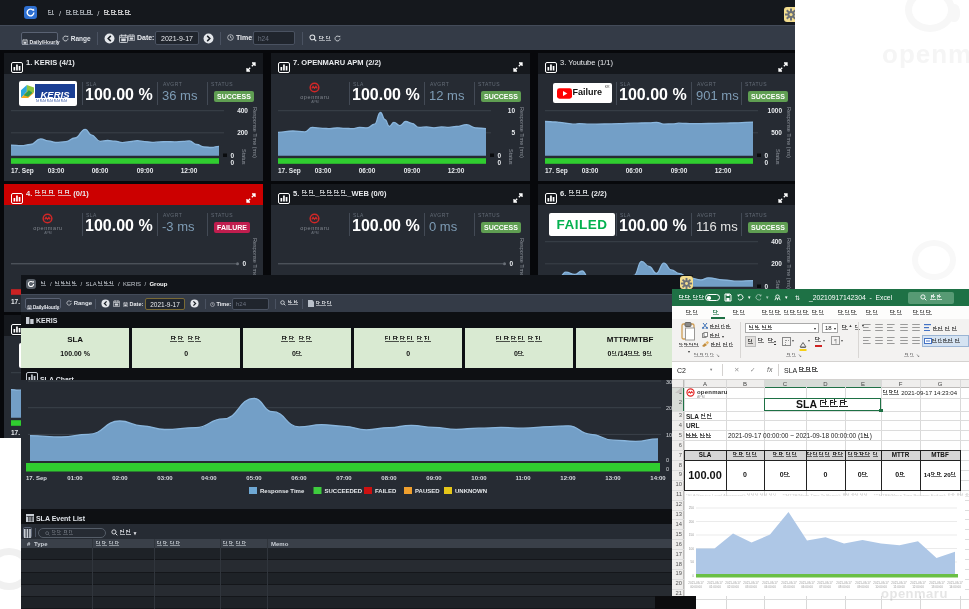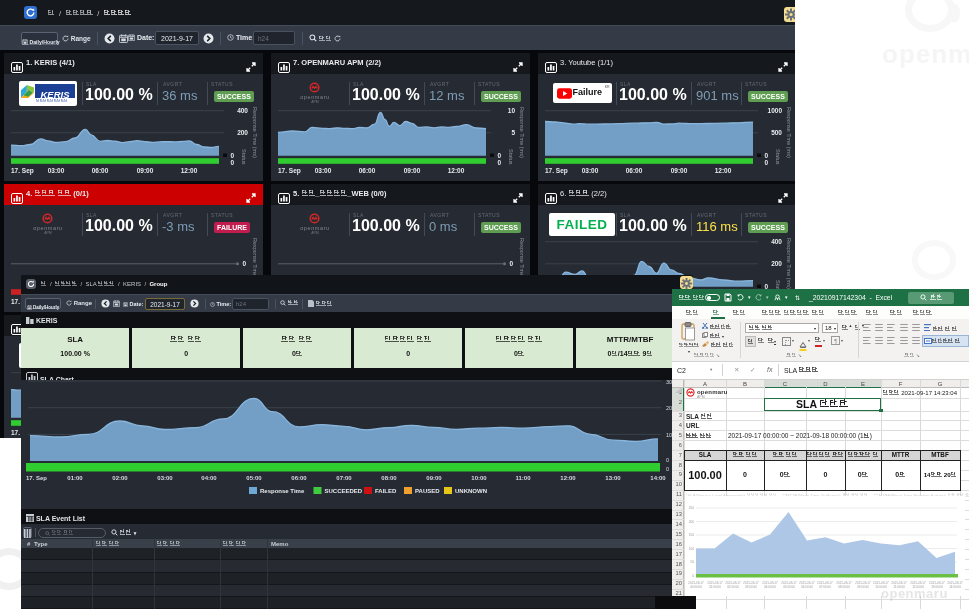--- a/index.html
+++ b/index.html
@@ -357,38 +357,38 @@
         </div>
       </div>
       <div style="position:absolute;left:538px;top:184px;width:257px;height:128px">
         <div style="position:absolute;left:0;top:0;width:100%;height:21px;background:#15181d;">
           <span style="position:absolute;left:7px;top:5px"><svg width="12" height="11" viewBox="0 0 12 11" style="vertical-align:-1px">
               <rect x="0.5" y="0.5" width="11" height="10" rx="1.5" fill="none" stroke="#fff"></rect>
               <rect x="2.5" y="5" width="1.7" height="3.5" fill="#fff"></rect>
               <rect x="5.1" y="2.5" width="1.7" height="6" fill="#fff"></rect>
               <rect x="7.7" y="4" width="1.7" height="4.5" fill="#fff"></rect>
             </svg></span>
-          <span style="position:absolute;left:22px;top:5px;font-size:7.5px;font-weight:normal;color:#e8eaed;white-space:nowrap">6. <i class="k"></i><i class="k"></i><i class="k"></i> (2/2)</span>
+          <span style="position:absolute;left:22px;top:5px;font-size:7.5px;font-weight:bold;color:#e8eaed;white-space:nowrap">6. <i class="k"></i><i class="k"></i><i class="k"></i> (2/2)</span>
           <span style="position:absolute;right:7px;top:5px"><svg width="10" height="10" viewBox="0 0 10 10">
               <path d="M6 1h3v3M9 1 5.8 4.2M4 9H1V6M1 9l3.2-3.2" fill="none" stroke="#fff" stroke-width="1.3"></path>
             </svg></span>
         </div>
         <div style="position:absolute;left:0;top:21px;width:100%;height:107px;background:#262b33">
           <div style="position:absolute;left:10px;top:4px;width:68px;height:30px;display:flex;align-items:center;justify-content:center">
             <div style="width:66px;height:23px;background:#fff;border-radius:2px;display:flex;align-items:center;justify-content:center">
               <span style="font-size:13.5px;font-weight:bold;color:#04b14f;letter-spacing:.5px">FAILED</span>
             </div>
           </div>
           <div style="position:absolute;left:77.5px;top:8px;width:1px;height:23px;background:#434a55"></div>
           <div style="position:absolute;left:153px;top:8px;width:1px;height:23px;background:#434a55"></div>
           <div style="position:absolute;left:203px;top:8px;width:1px;height:23px;background:#434a55"></div>
           <div style="position:absolute;left:82px;top:7px;font-size:5px;color:#646c77;letter-spacing:.5px">SLA</div>
           <div style="position:absolute;left:81px;top:12px;font-size:16px;font-weight:bold;color:#fff">100.00 %</div>
           <div style="position:absolute;left:159px;top:7px;font-size:5px;color:#646c77;letter-spacing:.5px">AVGRT</div>
-          <div style="position:absolute;left:158px;top:14px;font-size:13px;color:#fde047">116 ms</div>
+          <div style="position:absolute;left:158px;top:14px;font-size:13px;color:#e5e5e5">116 ms</div>
           <div style="position:absolute;left:207px;top:7px;font-size:5px;color:#646c77;letter-spacing:.5px">STATUS</div>
           <div style="position:absolute;left:210px;top:17px;background:#5f9e52;color:#fff;font-size:7px;font-weight:bold;padding:2px 3px;border-radius:2px;display:inline-block">SUCCESS</div>
           <svg style="position:absolute;left:0;top:26px" width="257" height="81" viewBox="0 0 257 81">
             <line x1="7" y1="10.7" x2="220" y2="10.7" stroke="#4a5059" stroke-width="0.6"></line>
             <line x1="7" y1="32.8" x2="220" y2="32.8" stroke="#4a5059" stroke-width="0.6"></line>
             <text x="244" y="13.2" font-size="6.5" fill="#e8ebee" text-anchor="end" font-weight="bold">400</text>
             <text x="244" y="35.3" font-size="6.5" fill="#e8ebee" text-anchor="end" font-weight="bold">200</text>
             <path d="M7.0,55.8 L7.0,54.7 C12.9,54.7 12.9,51.3 18.9,51.3 C23.3,51.3 23.3,41.1 27.8,41.1 C32.3,41.1 32.3,43.4 36.7,43.4 C40.4,43.4 40.4,40.0 44.1,40.0 C47.9,40.0 47.9,49.0 51.6,49.0 C55.3,49.0 55.3,53.5 59.0,53.5 C62.7,53.5 62.7,54.7 66.4,54.7 C73.9,54.7 73.9,54.1 81.3,54.1 C85.0,54.1 85.0,49.0 88.7,49.0 C92.4,49.0 92.4,44.5 96.1,44.5 C99.9,44.5 99.9,30.4 103.6,30.4 C107.3,30.4 107.3,35.5 111.0,35.5 C114.7,35.5 114.7,42.3 118.4,42.3 C122.1,42.3 122.1,32.1 125.9,32.1 C129.6,32.1 129.6,38.9 133.3,38.9 C137.0,38.9 137.0,42.3 140.7,42.3 C145.9,42.3 145.9,46.8 151.1,46.8 C157.1,46.8 157.1,49.0 163.0,49.0 C166.7,49.0 166.7,46.8 170.4,46.8 C177.9,46.8 177.9,49.0 185.3,49.0 C192.7,49.0 192.7,50.2 200.1,50.2 C207.6,50.2 207.6,49.6 215.0,49.6 L215.0,55.8 Z" fill="#739fc7"></path>
             <path d="M7.0,54.7 C12.9,54.7 12.9,51.3 18.9,51.3 C23.3,51.3 23.3,41.1 27.8,41.1 C32.3,41.1 32.3,43.4 36.7,43.4 C40.4,43.4 40.4,40.0 44.1,40.0 C47.9,40.0 47.9,49.0 51.6,49.0 C55.3,49.0 55.3,53.5 59.0,53.5 C62.7,53.5 62.7,54.7 66.4,54.7 C73.9,54.7 73.9,54.1 81.3,54.1 C85.0,54.1 85.0,49.0 88.7,49.0 C92.4,49.0 92.4,44.5 96.1,44.5 C99.9,44.5 99.9,30.4 103.6,30.4 C107.3,30.4 107.3,35.5 111.0,35.5 C114.7,35.5 114.7,42.3 118.4,42.3 C122.1,42.3 122.1,32.1 125.9,32.1 C129.6,32.1 129.6,38.9 133.3,38.9 C137.0,38.9 137.0,42.3 140.7,42.3 C145.9,42.3 145.9,46.8 151.1,46.8 C157.1,46.8 157.1,49.0 163.0,49.0 C166.7,49.0 166.7,46.8 170.4,46.8 C177.9,46.8 177.9,49.0 185.3,49.0 C192.7,49.0 192.7,50.2 200.1,50.2 C207.6,50.2 207.6,49.6 215.0,49.6" fill="none" stroke="#8ab6dd" stroke-width="1.3"></path>
             <text x="230" y="58" font-size="6.5" fill="#e8ebee" text-anchor="end" font-weight="bold">0</text>

